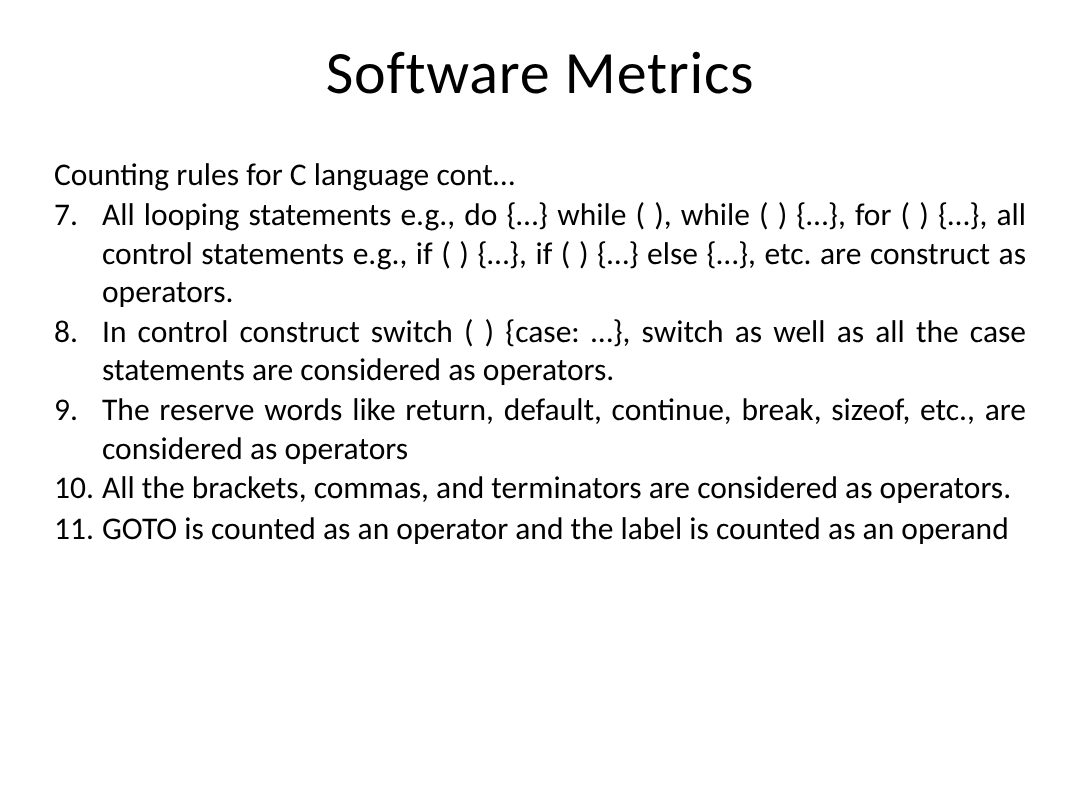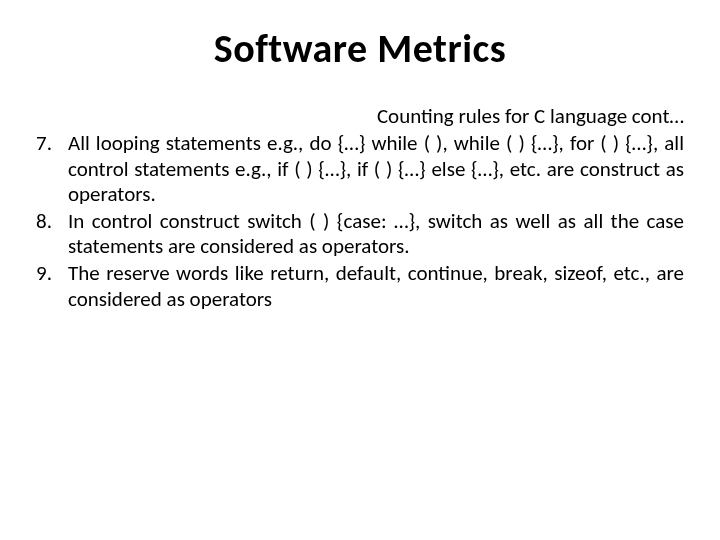--- a/index.html
+++ b/index.html
@@ -5,30 +5,29 @@
   * { margin: 0; padding: 0; box-sizing: border-box; }
   html, body { width: 720px; height: 540px; }
   body {
     background: #ffffff;
     font-family: Calibri, "Segoe UI", Arial, sans-serif;
     color: #000;
     padding: 18px 36px 0 36px;
   }
   .title {
     font-size: 40px;
-    font-weight: 700;
+    font-weight: 400;
     text-align: center;
     margin-top: 6px;
     margin-bottom: 30px;
     letter-spacing: 0.5px;
   }
   .subtitle {
     font-size: 21px;
     margin-bottom: 2px;
-    text-align: right;
   }
   ol.rules {
     list-style: none;
     font-size: 21px;
     line-height: 1.22;
   }
   ol.rules li {
     display: flex;
     margin-bottom: 1px;
   }
@@ -56,13 +55,21 @@
     <span class="txt">All looping statements e.g., do {…} while ( ), while ( ) {…}, for ( ) {…}, all control statements e.g., if ( ) {…}, if ( )  {…} else {…}, etc. are construct as operators.</span>
   </li>
   <li>
     <span class="num">8.</span>
     <span class="txt"> In control construct switch ( ) {case: …}, switch as well as all the case statements are considered as operators.</span>
   </li>
   <li>
     <span class="num">9.</span>
     <span class="txt">The reserve words like return, default, continue, break, sizeof, etc., are considered as operators</span>
   </li>
+  <li>
+    <span class="num">10.</span>
+    <span class="txt">All the brackets, commas, and terminators are considered as operators.</span>
+  </li>
+  <li>
+    <span class="num">11.</span>
+    <span class="txt">GOTO is counted as an operator and the label is  counted as an operand</span>
+  </li>
 </ol>
 
 </body></html>

